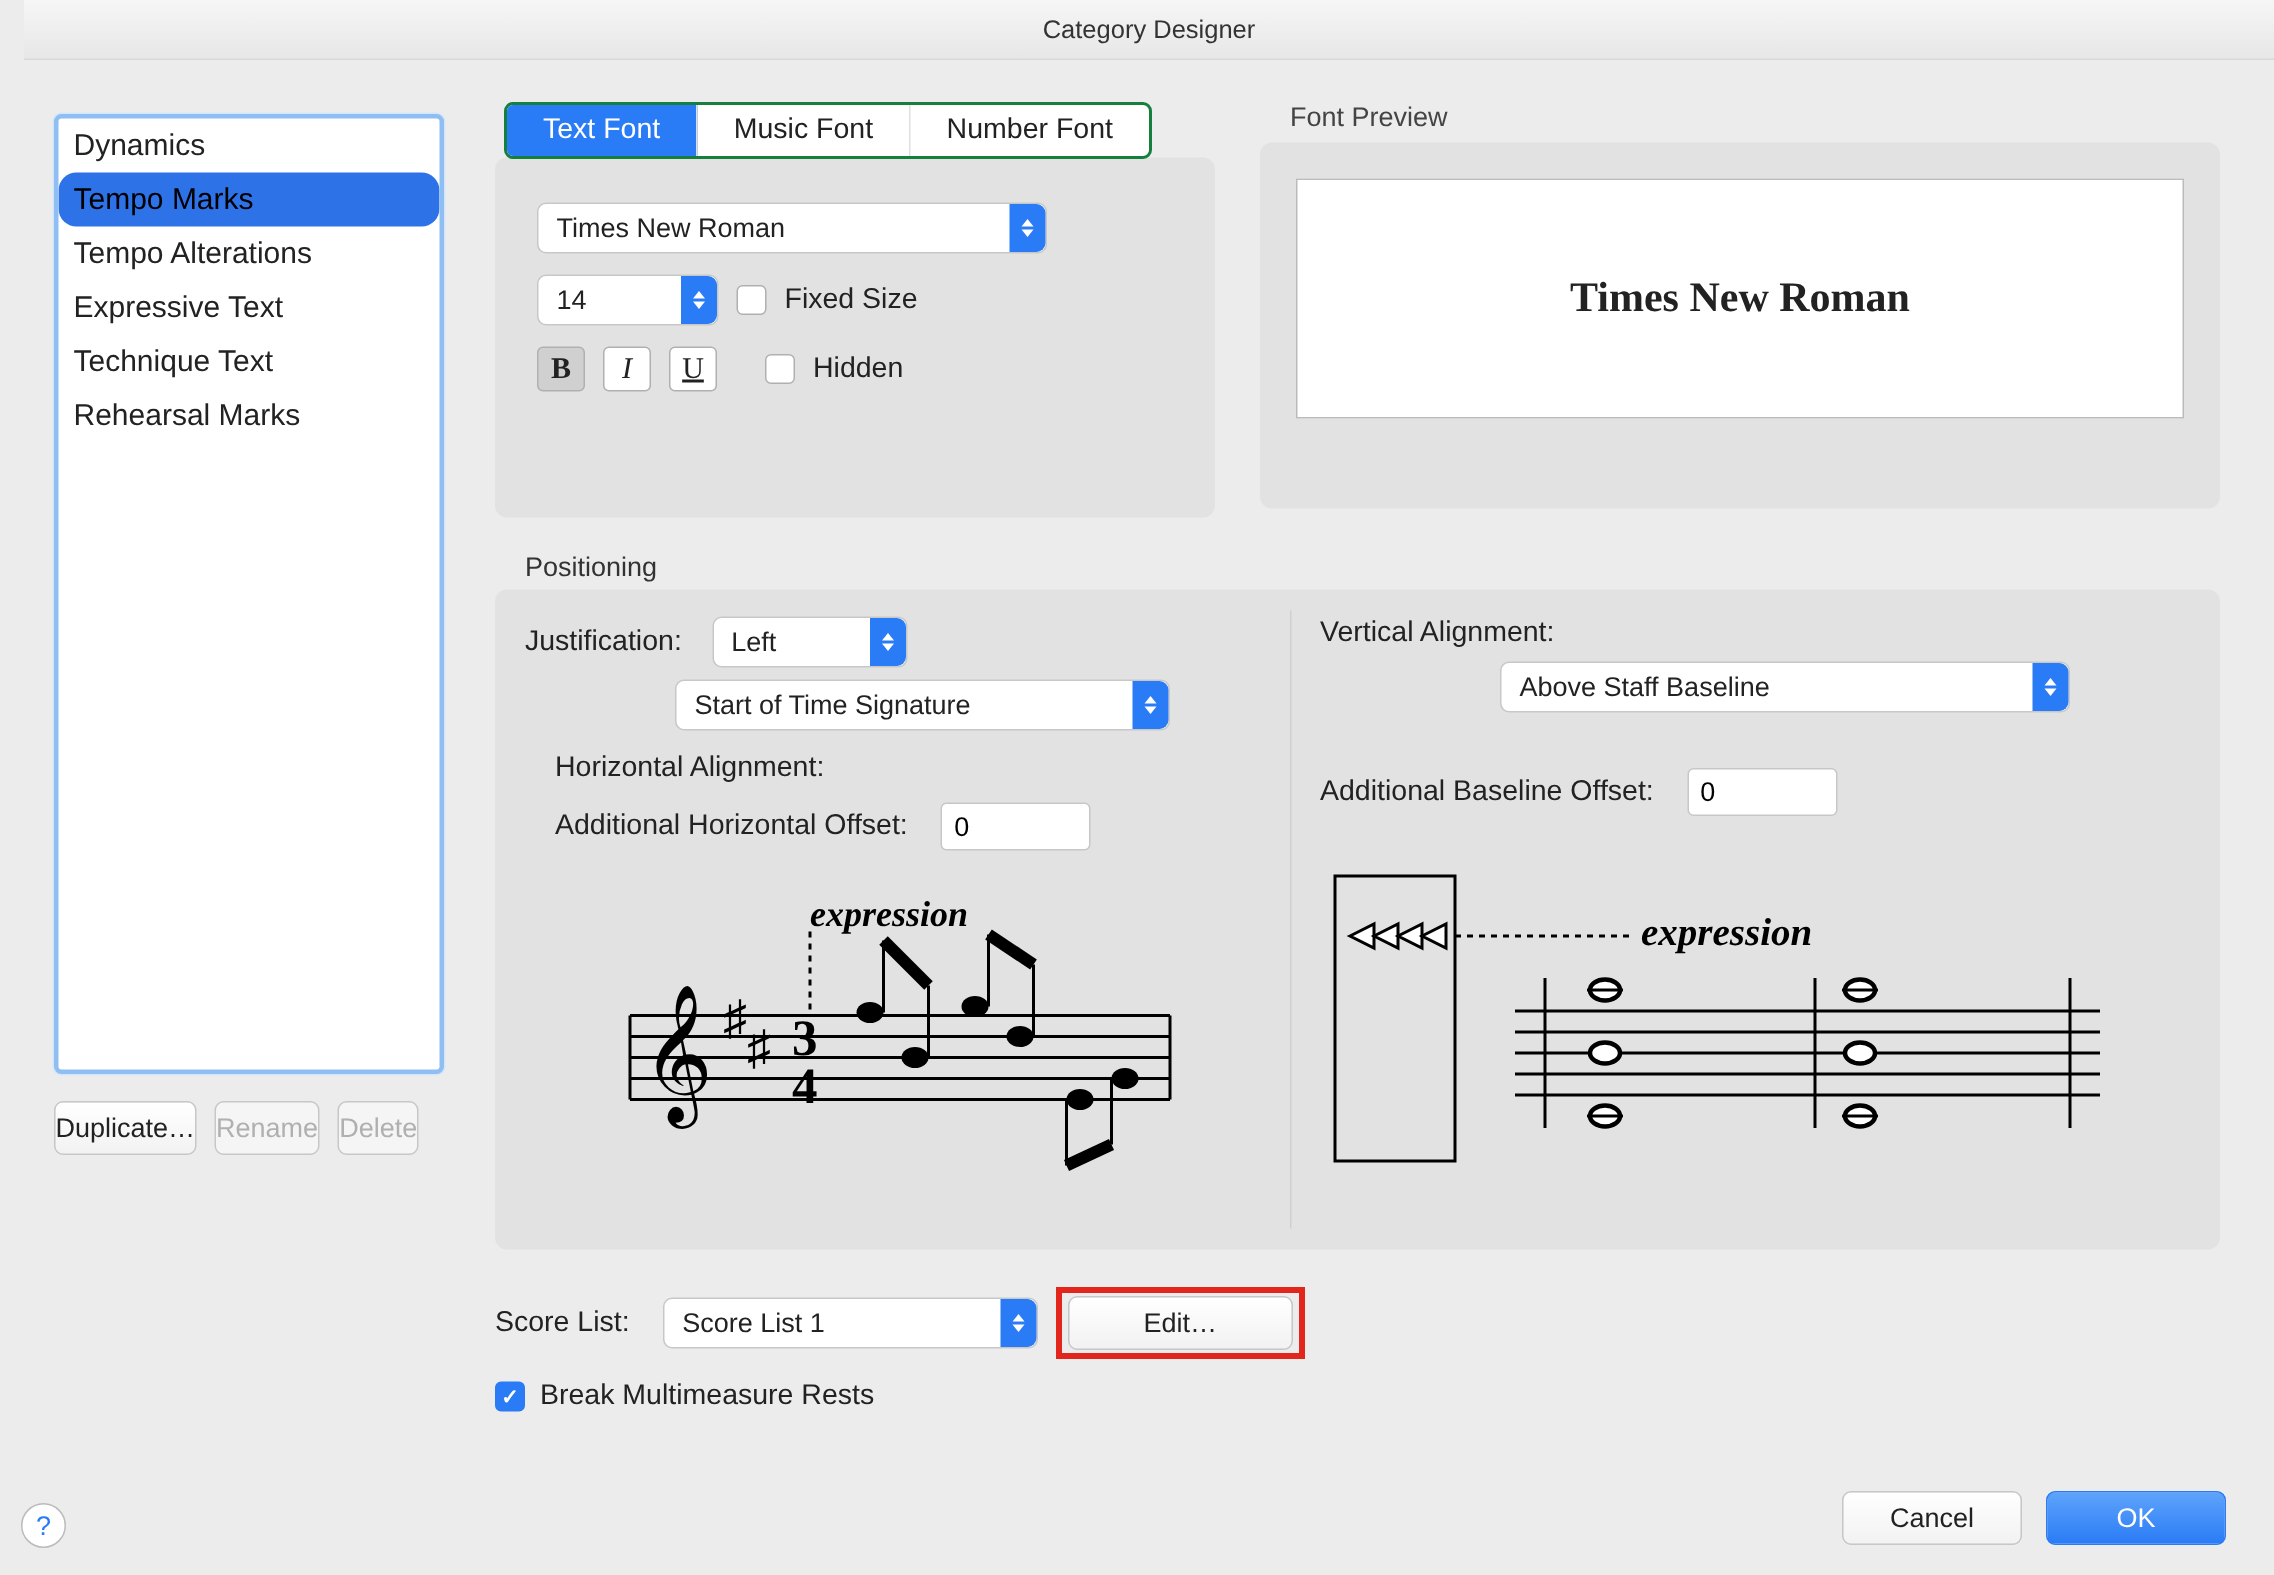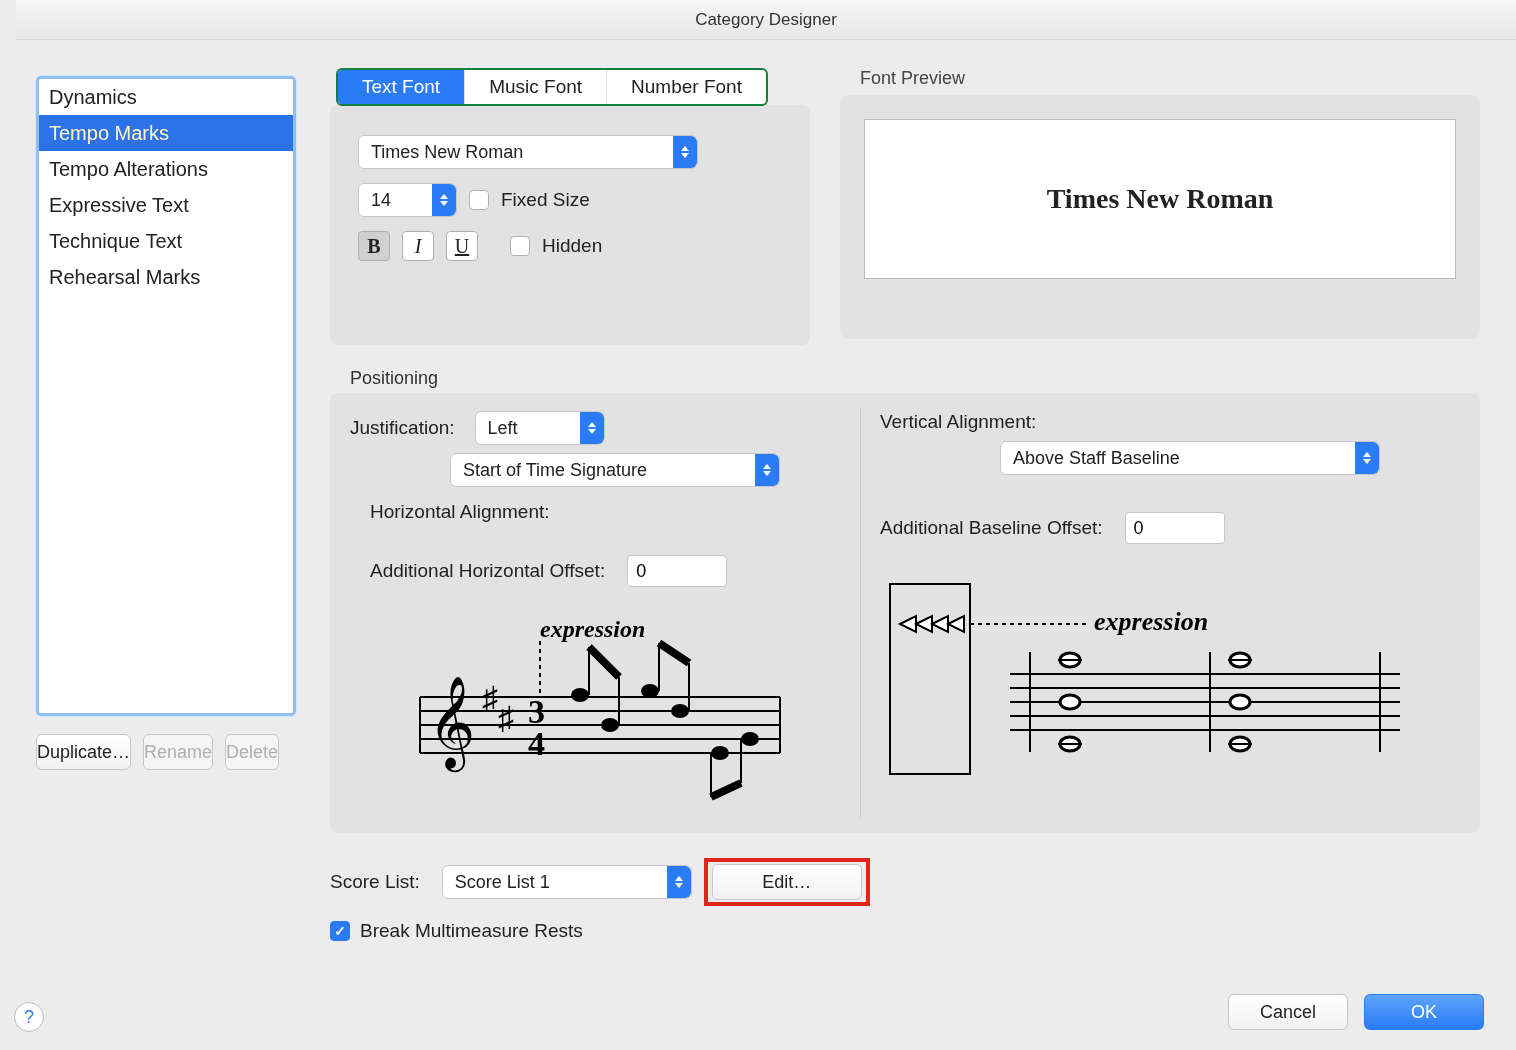--- a/index.html
+++ b/index.html
@@ -50,21 +50,22 @@
     box-shadow: 0 0 0 1px #d3e6fb;
   }
   .category-item {
     padding: 5px 10px;
     font-size: 20px;
     line-height: 26px;
     cursor: default;
   }
   .category-item.selected {
     background: #2e72e8;
-    color: #fef9c3;
+    color: #000000;
+    border-radius: 12px;
   }
   .left-buttons {
     margin-top: 18px;
     display: flex;
     flex-direction: row;
     gap: 12px;
   }
   .mac-btn {
     height: 36px;
     background: linear-gradient(#ffffff, #f2f2f2);
@@ -382,21 +383,21 @@
 
         <div class="font-panel">
           <div class="select" style="width:340px;">
             <span>Times New Roman</span>
             <span class="arrows">
                 <span class="up"></span>
                 <span class="down"></span>
               </span>
           </div>
           <div class="row">
-            <div class="select" style="width:99px;">
+            <div class="select" style="width:121px;">
               <span>14</span>
               <span class="arrows">
                   <span class="up"></span>
                   <span class="down"></span>
                 </span>
             </div>
             <span class="checkbox"></span>
             <span class="pos-label">Fixed Size</span>
           </div>
           <div class="row">
@@ -441,21 +442,21 @@
                 <span>Start of Time Signature</span>
                 <span class="arrows">
                     <span class="up"></span>
                     <span class="down"></span>
                   </span>
               </div>
             </div>
             <div style="margin-top:14px;margin-left:20px;">
               <span class="pos-label">Horizontal Alignment:</span>
             </div>
-            <div style="margin-top:32px;margin-left:20px;display:flex;align-items:center;gap:12px;">
+            <div style="margin-top:12px;margin-left:20px;display:flex;align-items:center;gap:12px;">
               <span class="pos-label">Additional Horizontal Offset:</span>
               <input class="input-text" value="0" style="">
             </div>
 
             <div class="staff-diagram">
               <svg width="460" height="200" viewBox="0 0 460 200">
 
                 <text x="190" y="30" class="expression-label" font-family="Times New Roman" font-style="italic" font-weight="bold" font-size="26">expression</text>
 
                 <line x1="190" y1="34" x2="190" y2="90" stroke="#000" stroke-width="2" stroke-dasharray="4 4"></line>

